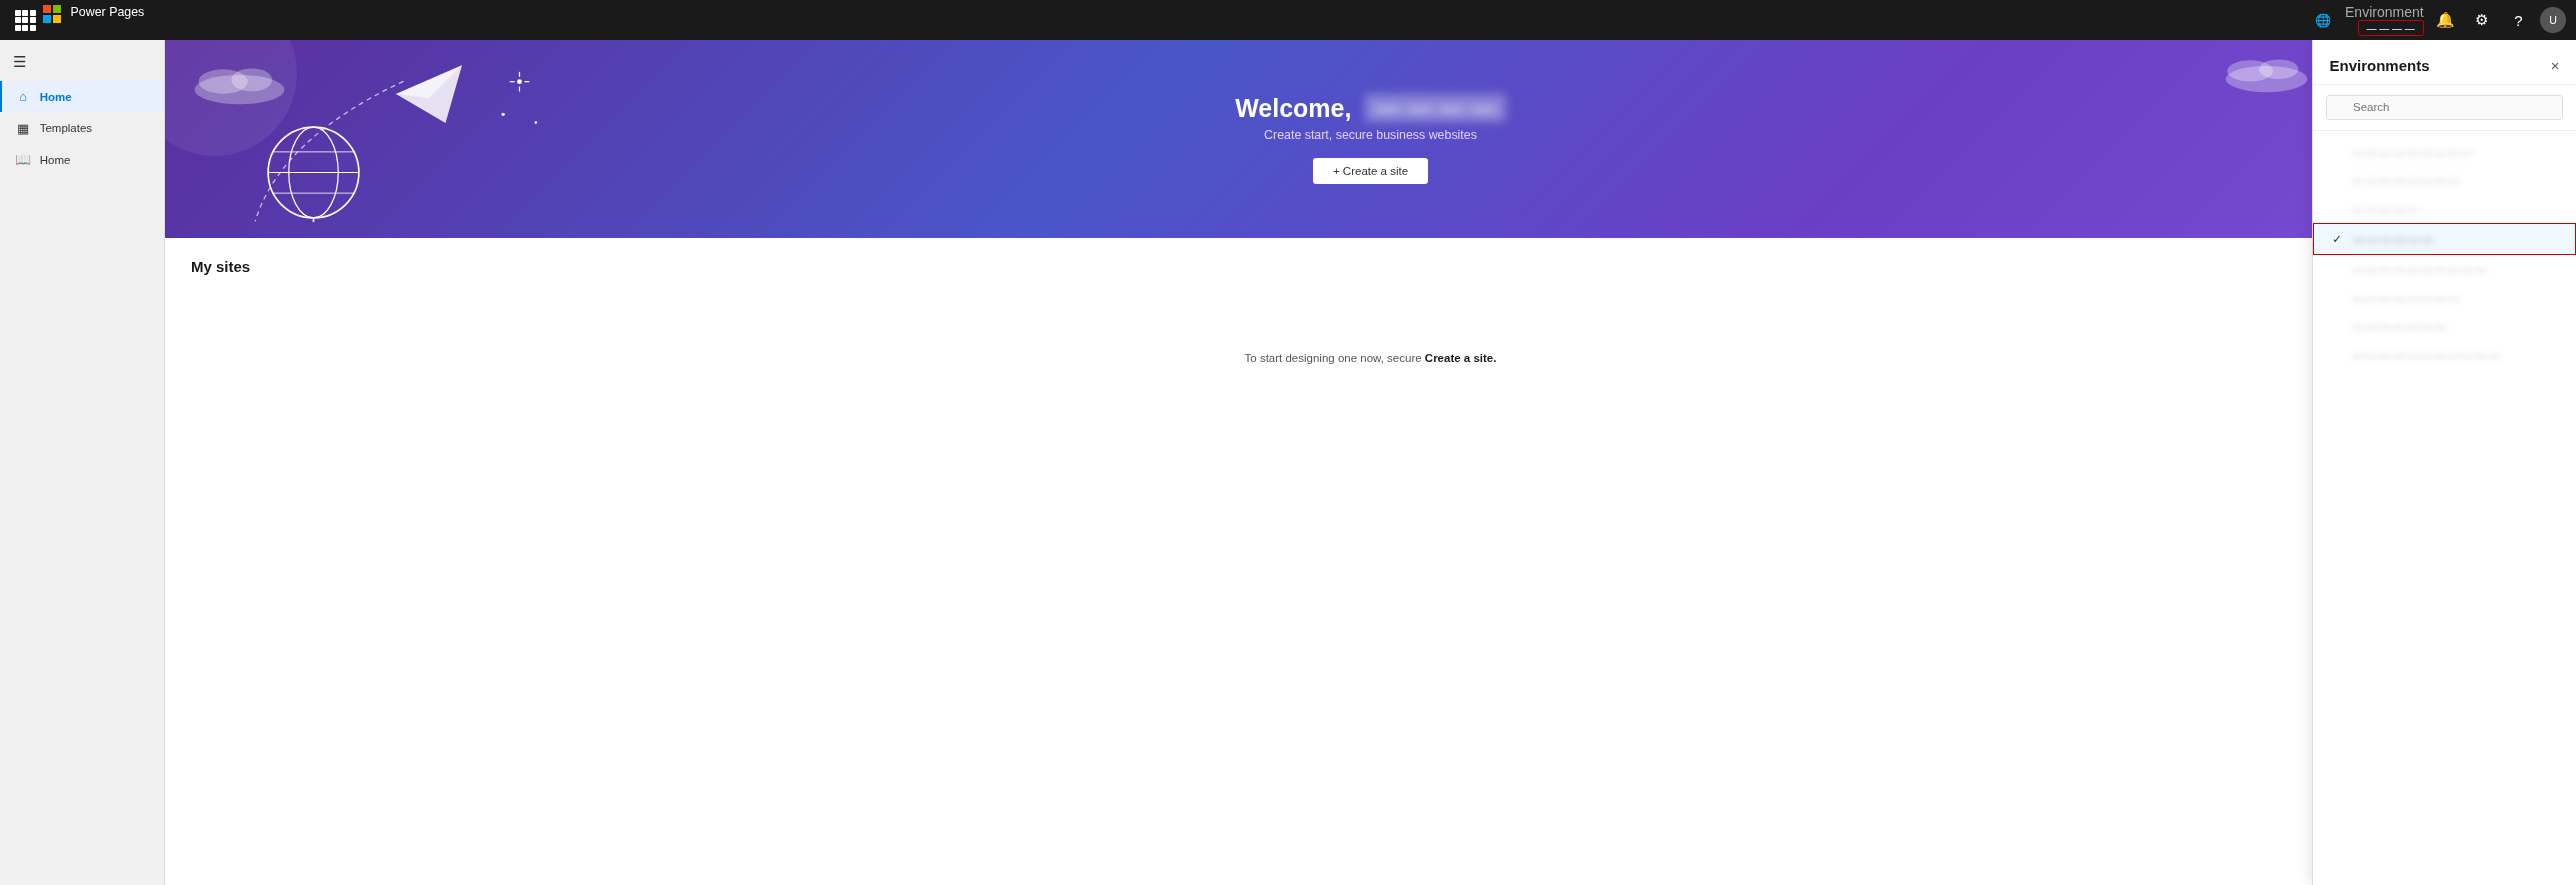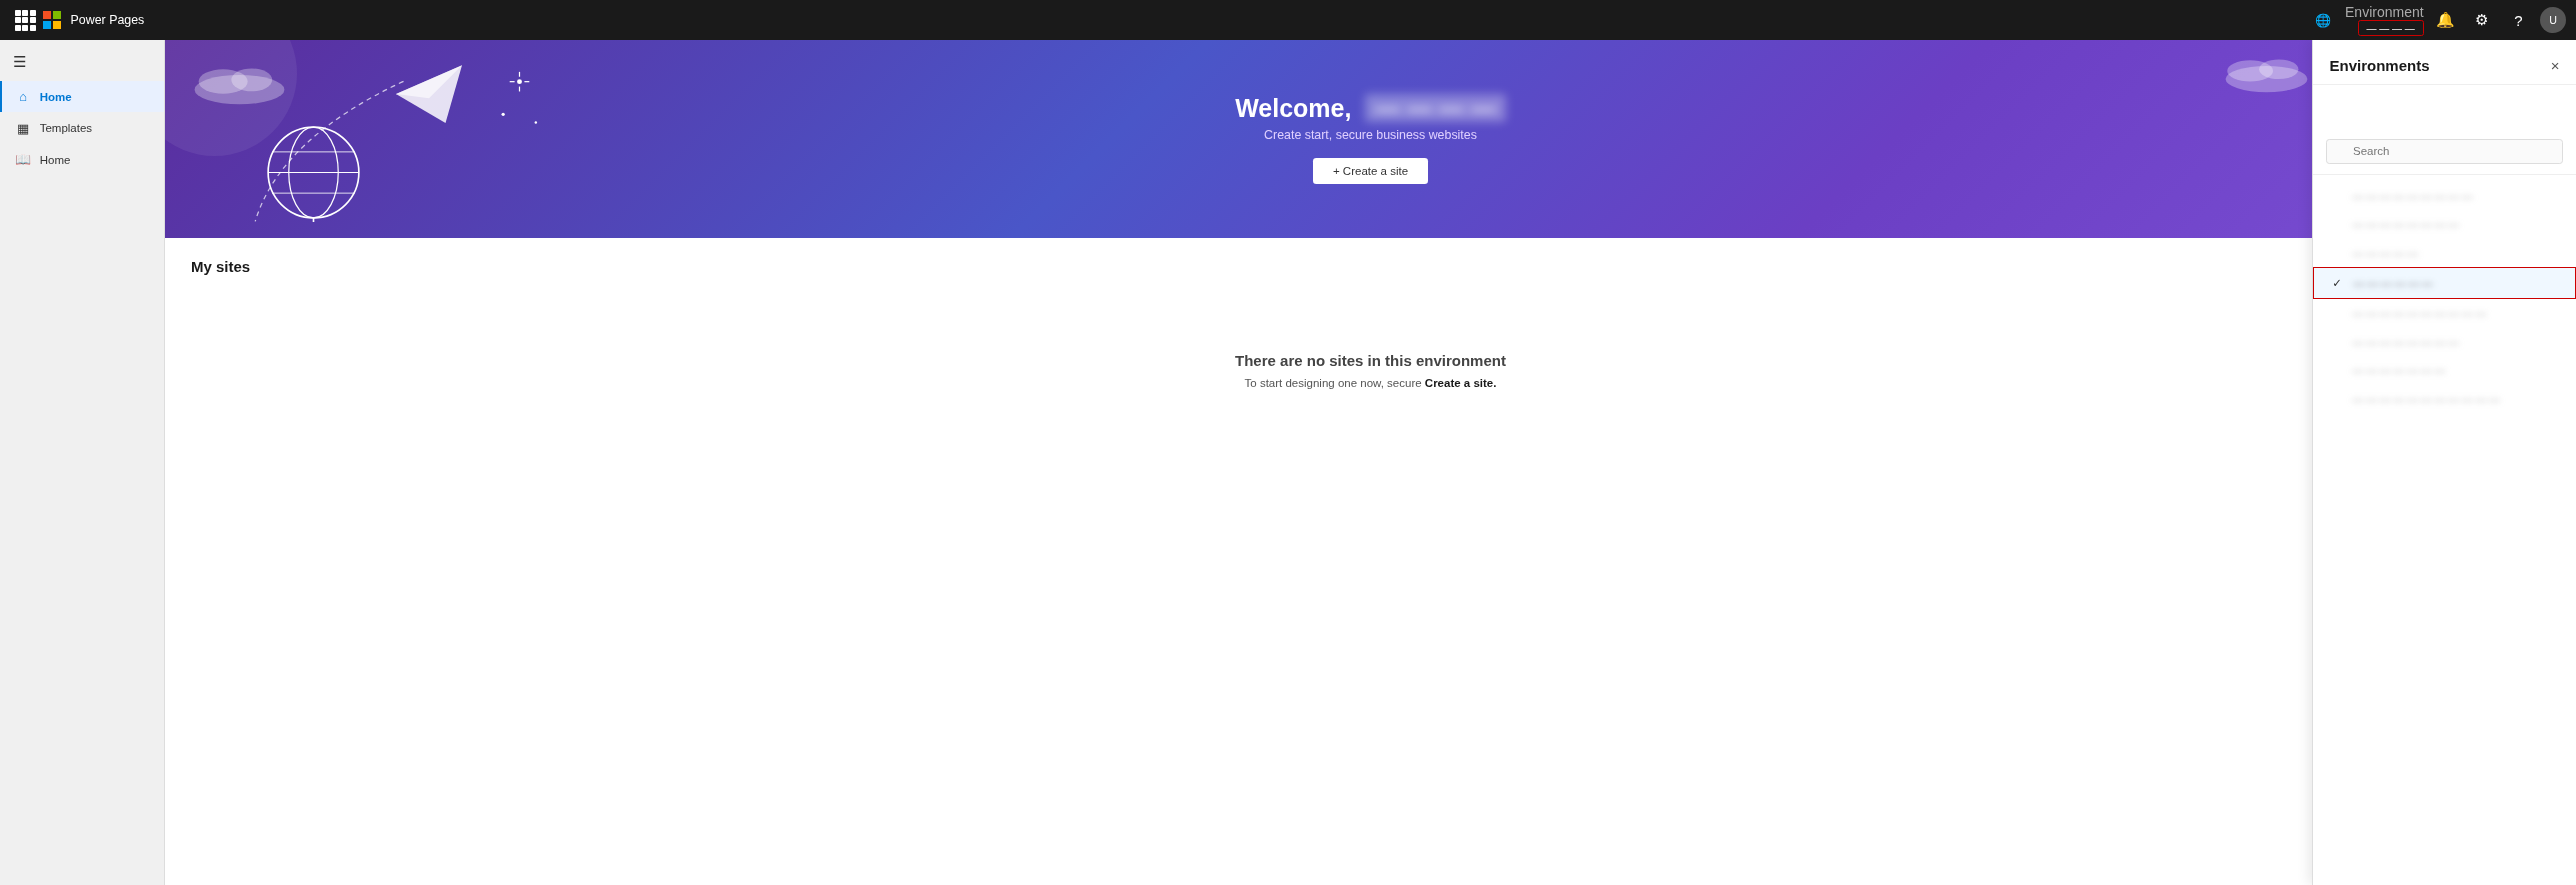--- a/index.html
+++ b/index.html
@@ -11,21 +11,21 @@
       align-items: center;
       background: #1a1a1a;
       height: 40px;
       padding: 0 10px;
       position: fixed;
       top: 0; left: 0; right: 0;
       z-index: 1000;
     }
     .topbar-left {
       display: flex;
-      align-items: center;
+      align-items: flex-start;
       gap: 3px;
     }
     .waffle-icon {
       width: 20px;
       height: 20px;
       display: grid;
       grid-template-columns: repeat(3,5.8px);
       gap: 1.6px;
       cursor: pointer;
     }
@@ -279,21 +279,20 @@
       background: transparent;
       border: none;
       font-size: 15px;
       cursor: pointer;
       color: #555;
       line-height: 1;
     }
     .env-search-wrap {
       padding: 10px 13px;
       border-bottom: 0.8px solid #eee;
-      margin-top: 44px;
     }
     .env-search {
       width: 100%;
       padding: 5.8px 10px 5.8px 26px;
       border: 0.8px solid #ddd;
       border-radius: 3.3px;
       font-size: 11.5px;
       position: relative;
       background: #fafafa;
     }
@@ -501,21 +500,20 @@
         </div>
         <div class="hero-subtitle">Create start, secure business websites</div>
         <button class="create-site-btn">+ Create a site</button>
       </div>
     </div>
 
     <div class="my-sites-section">
       <h2 class="my-sites-title">My sites</h2>
 
       <div class="no-sites">
-        <div class="no-sites-title">There are no sites in this environment</div>
         <div class="no-sites-desc"><span>To start designing one now, secure </span><strong style="cursor: pointer;">Create a site.</strong></div>
       </div>
     </div>
   </main>
 
   <div class="env-panel">
     <div class="env-panel-header">
       <h2 class="env-panel-title">Environments</h2>
       <button class="env-panel-close">×</button>
     </div>

